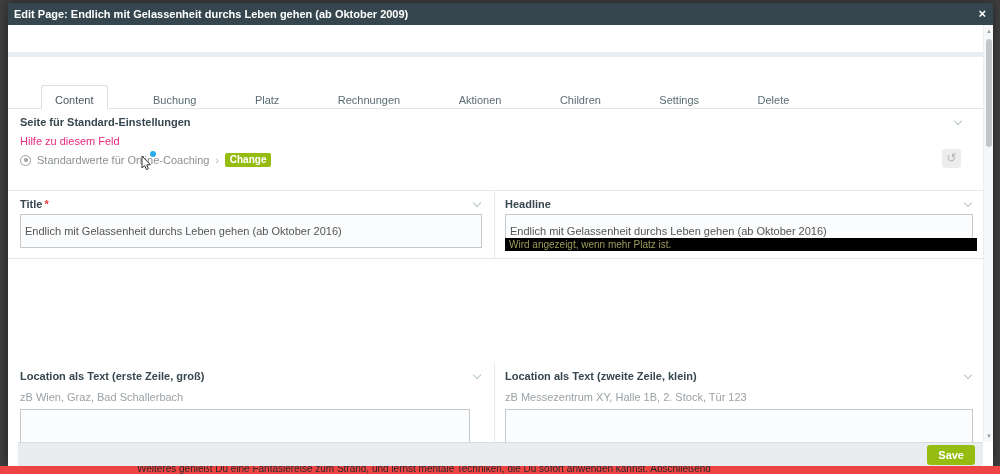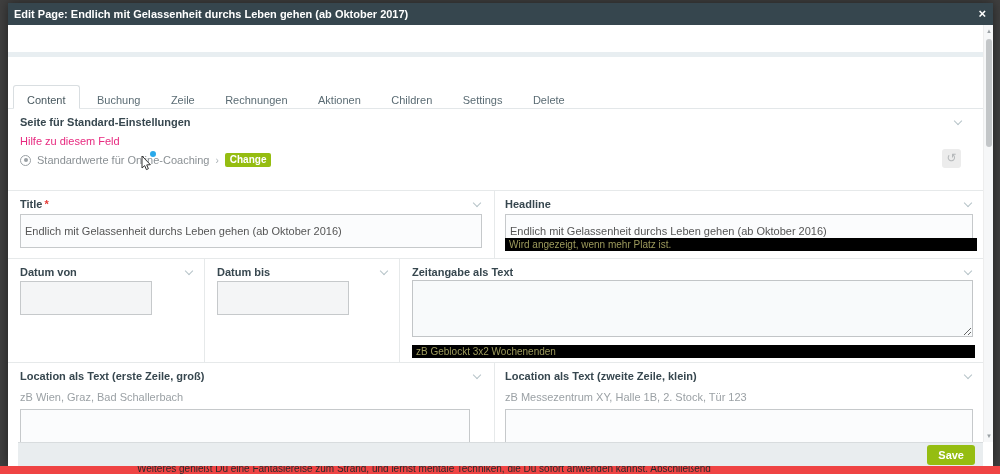--- a/index.html
+++ b/index.html
@@ -23,21 +23,21 @@
   .sbar { position:absolute; top:0; right:0; width:10px; height:417px; background:#f6f7f8; border-left:1px solid #ededed; }
   .sbar .arr { position:absolute; left:0; width:10px; height:10px; color:#9aa0a4; font-size:6px;
                text-align:center; line-height:10px; }
   .sbar .thumb { position:absolute; left:2px; top:14px; width:6px; height:108px;
                  background:#c3c6c8; border-radius:3px; }
 
   
   .tabbar { position:absolute; left:0; top:60px; right:10px; height:24px;
             border-bottom:1px solid #e3e7e9; padding-left:5px; }
   .tab { display:inline-block; height:24px; line-height:23px; padding:3px 13px; font-size:11px;
-         color:#5b6c74; cursor:pointer; position:relative; }
+         color:#5b6c74; cursor:pointer; position:relative;margin-left:28px; }
   .tab.active { background:#fff; border:1px solid #d9dee1; border-bottom:1px solid #fff;
                 border-radius:3px 3px 0 0; top:0; margin-bottom:-1px; color:#48585f; }
 
   
   .row { position:absolute; left:0; right:10px; border-bottom:1px solid #e6e9ea; background:#fff; }
   .sec1 { top:84px;  height:82px; }
   .row2 { top:166px; height:68px; }
   .row3 { top:234px; height:104px; }
   .row4 { top:338px; height:79px; border-bottom:none; }
   .panel { position:absolute; top:0; bottom:0; }
@@ -92,31 +92,31 @@
   .bg-text { position:absolute; left:137px; top:-3px; font-size:10px; color:#2b2b2b; white-space:nowrap; }
 </style>
 </head>
 <body>
 
 <div class="screen">
 
   <div class="modal">
 
     <div class="titlebar">
-      <span class="ttl">Edit Page: Endlich mit Gelassenheit durchs Leben gehen (ab Oktober 2017)</span>
+      <span class="ttl">Edit Page: Endlich mit Gelassenheit durchs Leben gehen (ab Oktober 2009)</span>
       <span class="close-x">×</span>
     </div>
 
     <div class="body">
       <div class="band"></div>
 
       <div class="tabbar">
         <span class="tab active">Content</span>
         <span class="tab">Buchung</span>
-        <span class="tab">Zeile</span>
+        <span class="tab">Platz</span>
         <span class="tab">Rechnungen</span>
         <span class="tab">Aktionen</span>
         <span class="tab">Children</span>
         <span class="tab">Settings</span>
         <span class="tab">Delete</span>
       </div>
 
       <div class="row sec1">
         <span class="plabel">Seite für Standard-Einstellungen</span>
         <span class="chev" style="right:22px;"></span>
@@ -161,38 +161,20 @@
           <input class="txt-input" style="left: 12px; top: 23px; width: 462px;" value="Endlich mit Gelassenheit durchs Leben gehen (ab Oktober 2016)">
         </div>
         <div class="panel" style="left:487px; right:0;">
           <span class="plabel" style="left:10px;text-align:center;">Headline</span>
           <span class="chev" style="right:12px;"></span>
           <input class="txt-input" style="left: 10px; top: 23px; width: 468px;" value="Endlich mit Gelassenheit durchs Leben gehen (ab Oktober 2016)">
           <span class="note" style="left:10px; top:47px; width:472px;">Wird angezeigt, wenn mehr Platz ist.</span>
         </div>
       </div>
 
-      <div class="row row3">
-        <div class="panel pr" style="left:0; width:197px;">
-          <span class="plabel">Datum von</span>
-          <span class="chev" style="right:12px;"></span>
-          <input class="txt-input small-input" style="left: 12px; top: 22px; width: 132px; height: 16px;" value="">
-        </div>
-        <div class="panel pr" style="left:197px; width:195px;">
-          <span class="plabel">Datum bis</span>
-          <span class="chev" style="right:12px;"></span>
-          <input class="txt-input small-input" style="left: 12px; top: 22px; width: 132px; height: 16px;" value="">
-        </div>
-        <div class="panel" style="left:392px; right:0;">
-          <span class="plabel">Zeitangabe als Text</span>
-          <span class="chev" style="right:12px;"></span>
-          <textarea class="big" style="left: 12px; top: 21px; width: 561px; height: 57px;"></textarea>
-          <span class="note" style="left:12px; top:86px; width:563px;">zB Geblockt 3x2 Wochenenden</span>
-        </div>
-      </div>
 
       <div class="row row4">
         <div class="panel pr" style="left:0; width:487px;">
           <span class="plabel">Location als Text (erste Zeile, groß)</span>
           <span class="chev" style="right:14px;"></span>
           <span class="hint" style="left:12px; top:28px;">zB Wien, Graz, Bad Schallerbach</span>
           <input class="txt-input" style="left: 12px; top: 46px; width: 450px; height: 16px;" value="">
         </div>
         <div class="panel" style="left:487px; right:0;">
           <span class="plabel" style="left:10px;">Location als Text (zweite Zeile, klein)</span>

